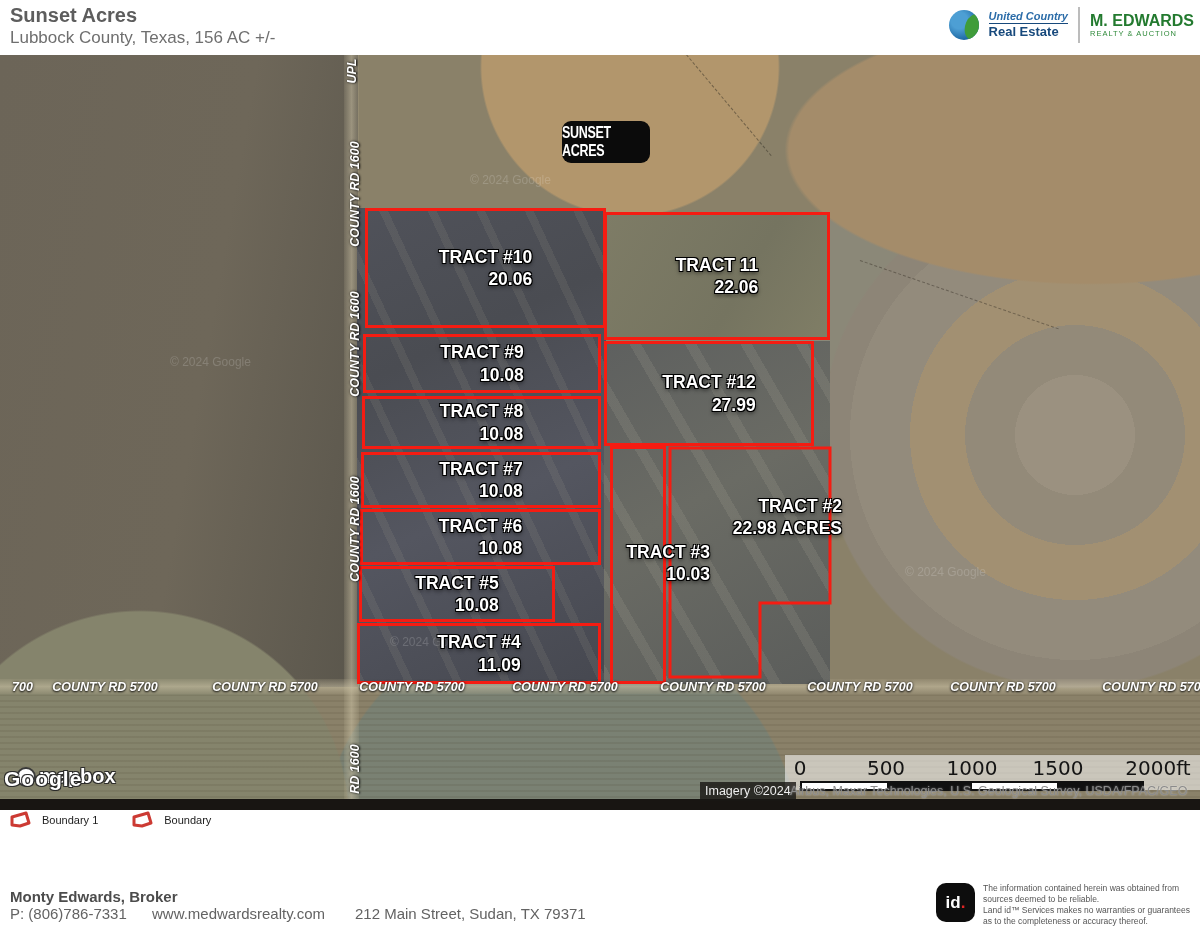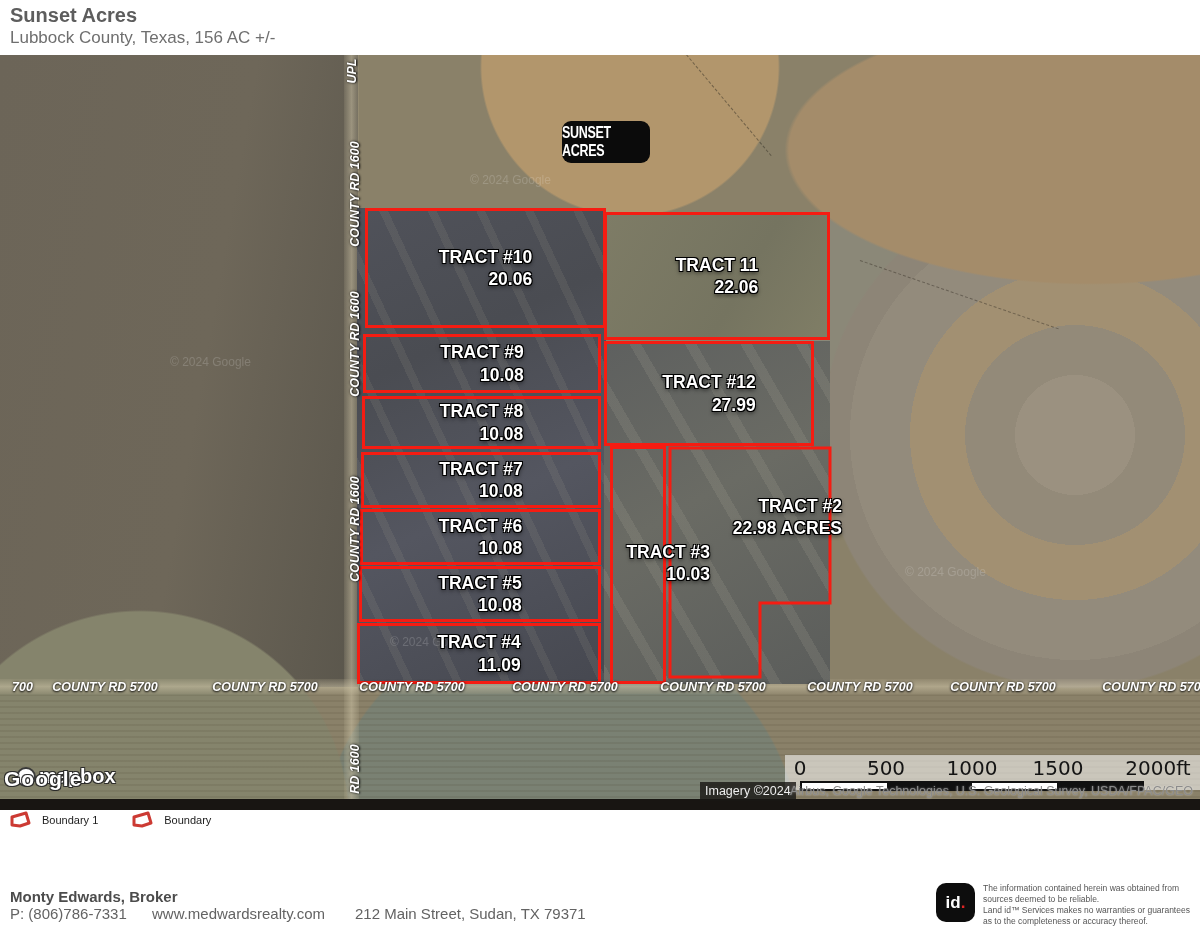--- a/index.html
+++ b/index.html
@@ -59,21 +59,21 @@
 
   
   .tract { position:absolute; border:3px solid #f51c12; display:flex; flex-direction:column; align-items:center; justify-content:center; }
   .t10 { left:365px; top:153px; width:241px; height:120px; }
   .t11 { left:604px; top:157px; width:226px; height:128px; }
   .t9  { left:363px; top:279px; width:238px; height:59px; }
   .t12 { left:604px; top:286px; width:210px; height:105px; }
   .t8  { left:362px; top:341px; width:239px; height:53px; }
   .t7  { left:361px; top:397px; width:240px; height:56px; }
   .t6  { left:360px; top:454px; width:241px; height:56px; }
-  .t5  { left:359px; top:511px; width:242px; height:56px; }
+  .t5  { left:359px; top:511px; width:196px; height:56px; }
   .t4  { left:357px; top:568px; width:244px; height:61px; }
   .t3  { left:610px; top:391px; width:56px; height:238px; }
   .t2-svg { position:absolute; inset:0; width:1200px; height:755px; }
 
   .tlabel { text-align:right; font-weight:bold; font-size:17.5px; line-height:1.28; color:#fff; white-space:nowrap;
     text-shadow:-1px -1px 0 #000, 1px -1px 0 #000, -1px 1px 0 #000, 1px 1px 0 #000, 0 2px 4px rgba(0,0,0,.75); }
   .t3-label { position:absolute; left:570px; top:486px; width:140px; }
   .t2-label { position:absolute; left:652px; top:440px; width:190px; }
 
   .place-box { position:absolute; left:562px; top:66px; width:88px; height:42px; background:#0b0b0b; border-radius:9px;
@@ -123,20 +123,32 @@
   .disclaimer { font-size:8.5px; line-height:1.3; color:#555; }
 </style>
 </head>
 <body>
 
 <div class="page">
 
   <div class="header">
     <div class="title">Sunset Acres</div>
     <div class="subtitle">Lubbock County, Texas, 156 AC +/-</div>
+    <div class="logos">
+      <div class="globe"></div>
+      <div class="uc-text">
+        <span class="uc-top">United Country</span>
+        <span class="uc-bottom">Real Estate</span>
+      </div>
+      <div class="logo-divider"></div>
+      <div class="me-text">
+        <span class="me-name">M. EDWARDS</span>
+        <span class="me-sub">REALTY &amp; AUCTION</span>
+      </div>
+    </div>
   </div>
 
   <div class="map">
     <div class="satellite"></div>
     <div class="stripes-bottom"></div>
     <div class="road-v"></div>
     <div class="road-h"></div>
     <div class="arm1"></div>
     <div class="arm2"></div>
 
@@ -244,21 +256,21 @@
     <span class="scale-tick" style="left:1158px;">2000ft</span>
     <div class="scale-bar">
       <div class="seg-w"></div>
         <div class="seg-b"></div>
         <div class="seg-w"></div>
         <div class="seg-b"></div>
     </div>
 
     <div class="map-bottom-strip"></div>
     <div class="attr-chip">Imagery ©2024</div>
-    <div class="attr-src">Airbus, Google Technologies, U.S. Geological Survey, USDA/FPAC/GEO</div>
+    <div class="attr-src">Airbus, Maxar Technologies, U.S. Geological Survey, USDA/FPAC/GEO</div>
 
     <div class="logo-mapbox">
       <span class="mapbox-circle"></span>
       <span>mapbox</span>
     </div>
     <div class="logo-google">Google</div>
   </div>
 
   <div class="legend">
     <div class="legend-item">

